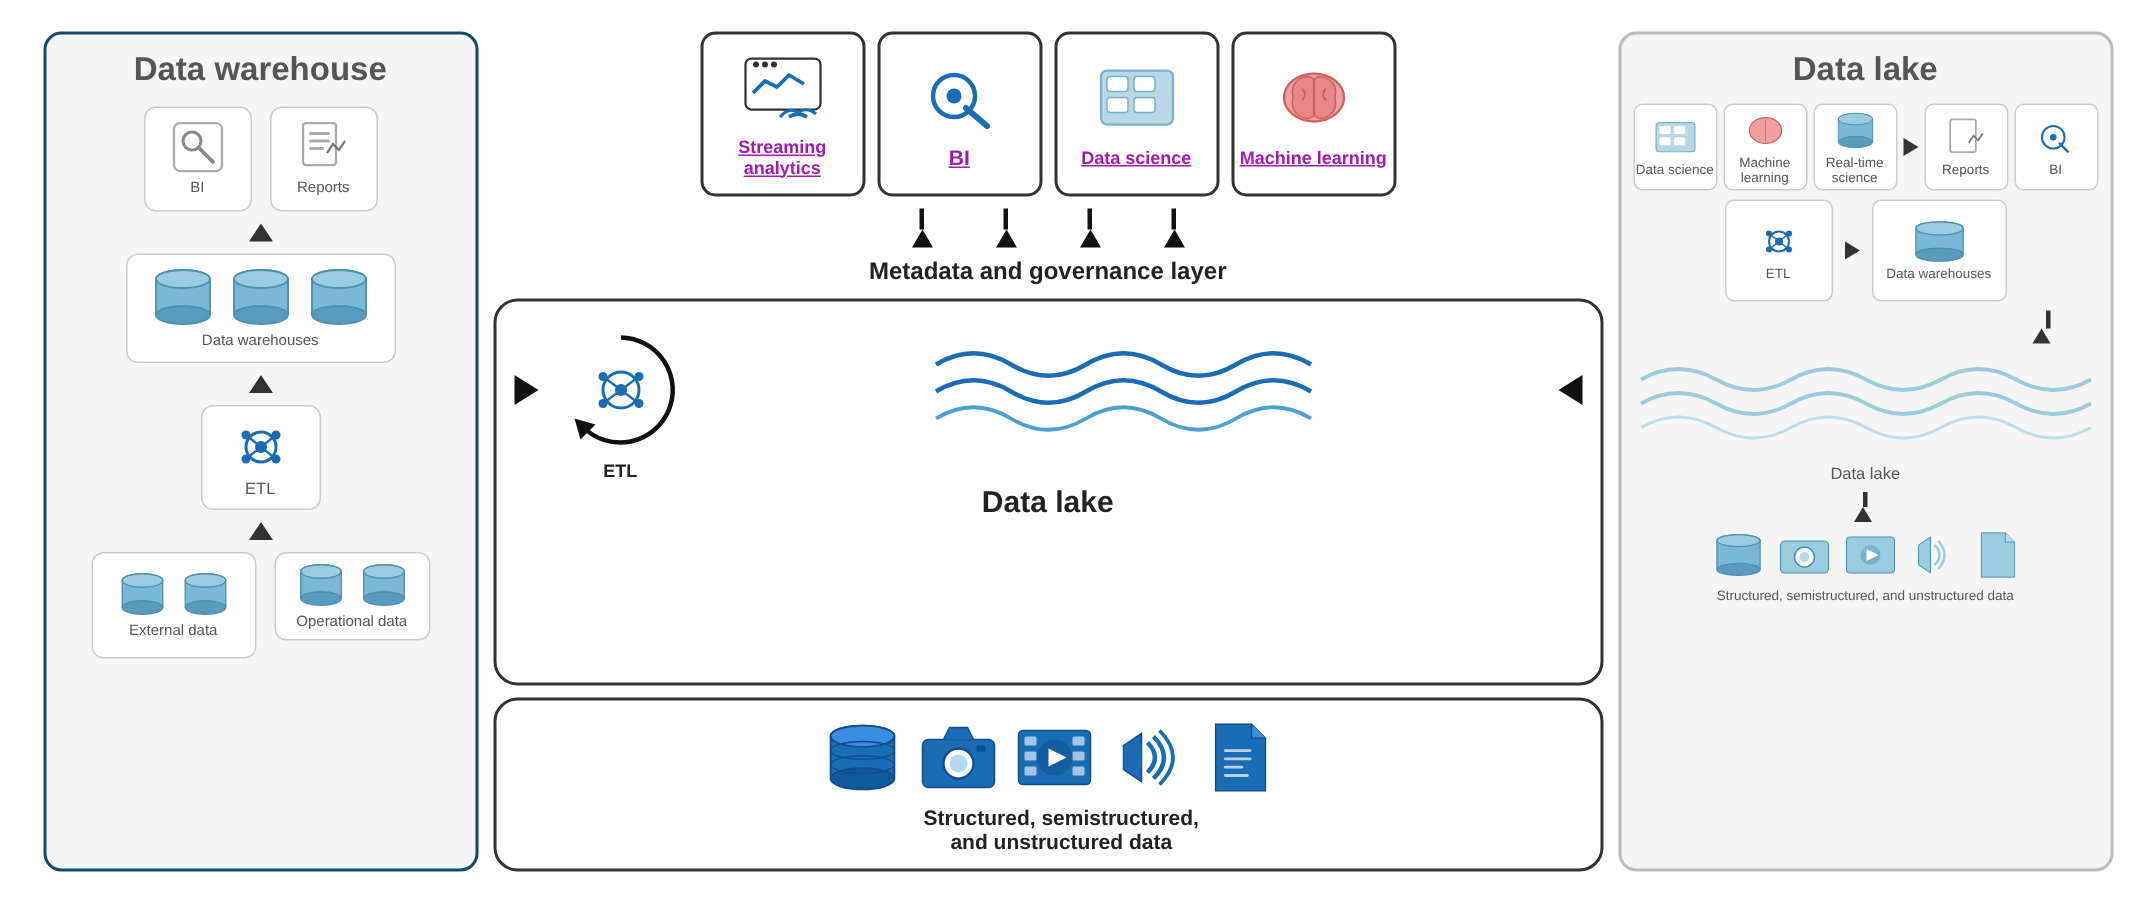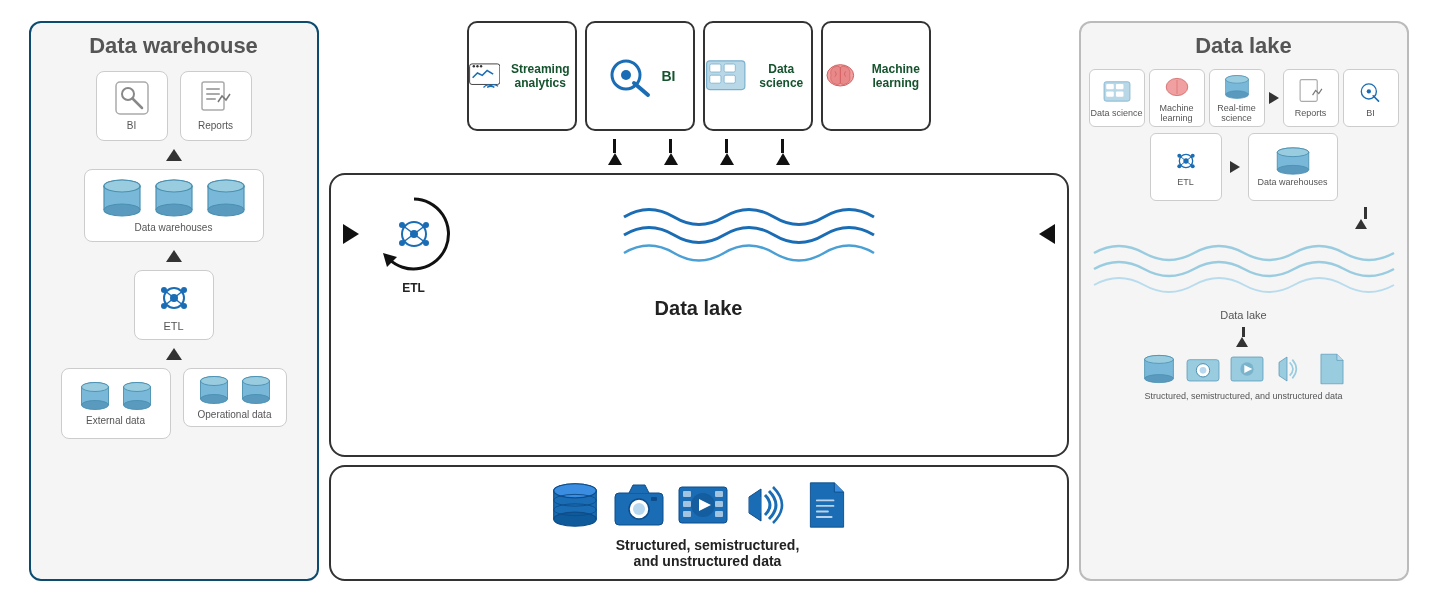--- a/index.html
+++ b/index.html
@@ -135,27 +135,29 @@
       gap: 8px;
       justify-content: center;
     }
     .center-icon-box {
       border: 2px solid #333;
       border-radius: 10px;
       background: #fff;
       width: 110px;
       height: 110px;
       display: flex;
+      flex-direction: column;
       align-items: center;
       justify-content: center;
       font-size: 13px;
       font-weight: bold;
-      color: #14532d;
+      color: #a21caf;
       gap: 6px;
       text-align: center;
+      text-decoration: underline;
     }
     .center-icon-box svg {
       width: 52px;
       height: 52px;
     }
     .metadata-label {
       font-size: 16px;
       font-weight: bold;
       color: #222;
       text-align: center;
@@ -465,20 +467,21 @@
       <div style="display:flex;flex-direction:column;align-items:center;">
         <div style="width:3px;height:14px;background:#111;"></div>
         <div style="width:0;height:0;border-left:7px solid transparent;border-right:7px solid transparent;border-bottom:12px solid #111;"></div>
       </div>
       <div style="display:flex;flex-direction:column;align-items:center;">
         <div style="width:3px;height:14px;background:#111;"></div>
         <div style="width:0;height:0;border-left:7px solid transparent;border-right:7px solid transparent;border-bottom:12px solid #111;"></div>
       </div>
     </div>
 
+    <div class="metadata-label">Metadata and governance layer</div>
 
     <div class="main-box">
       <div style="display:flex;align-items:center;gap:10px;width:100%;">
 
         <div style="display:flex;flex-direction:column;align-items:center;">
           <div style="width:0;height:0;border-top:10px solid transparent;border-bottom:10px solid transparent;border-left:16px solid #111;"></div>
         </div>
 
         <div style="position:relative;width:90px;height:90px;">
           

